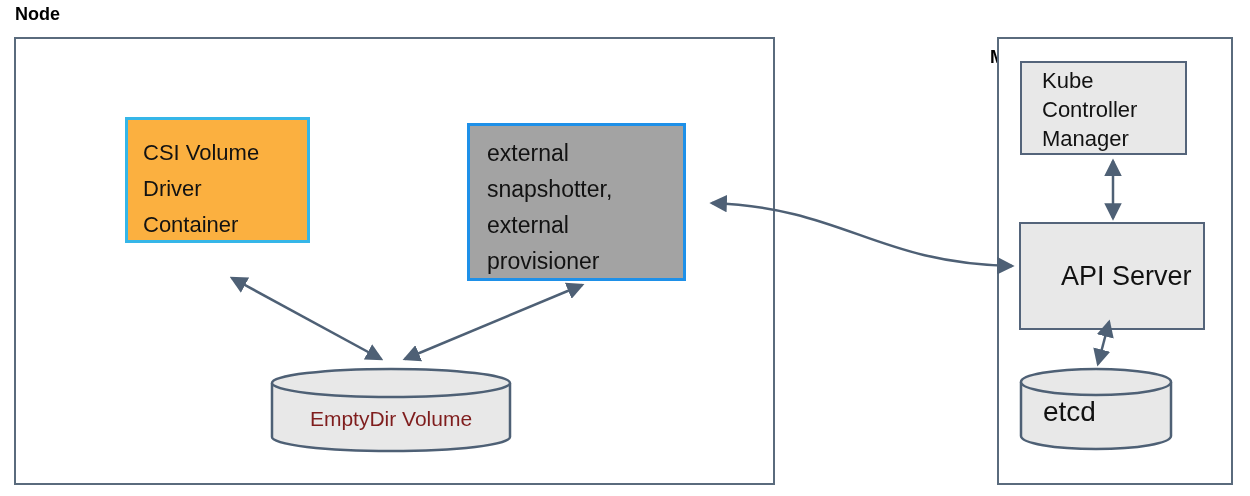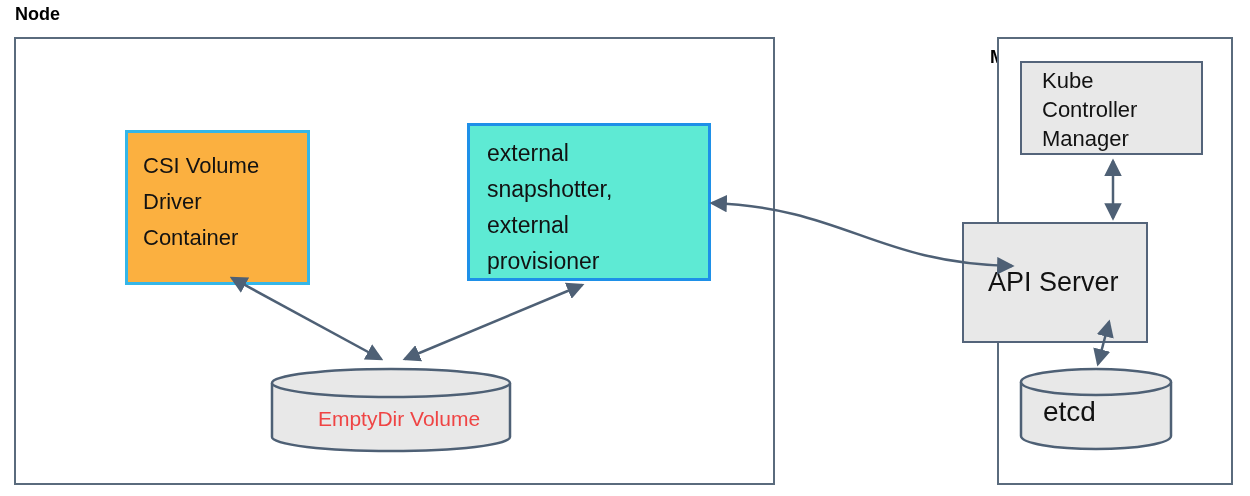--- a/index.html
+++ b/index.html
@@ -27,58 +27,58 @@
   .master-box{left:997px;top:37px;width:232px;height:444px;}
   .statefulset-label{
     position:absolute;left:24px;top:44px;
     font-size:26px;color:#111111;
   }
   .colored-box{
     position:absolute;
     box-sizing:border-box;
   }
   .csi-box{
-    left:125px;top:130px;width:185px;height:155px;
+    left:125px;top:117px;width:185px;height:126px;
     background:#fbb040;border:3px solid #35b6e8;
   }
   .sidecar-box{
-    left:467px;top:123px;width:244px;height:158px;
-    background:#5eead4;border:3px solid #1e90e8;
+    left:467px;top:123px;width:219px;height:158px;
+    background:#a3a3a3;border:3px solid #1e90e8;
   }
   .csi-box .box-text{
     margin:15px 0 0 15px;width:135px;
     font-size:22px;line-height:36px;color:#121212;
   }
   .sidecar-box .box-text{
     margin:9px 0 0 17px;width:170px;
     font-size:23px;line-height:36px;color:#121212;
   }
   .gray-box{
     position:absolute;box-sizing:border-box;
     background:#e8e8e8;border:2px solid #54647a;
   }
-  .kcm-box{left:1020px;top:61px;width:183px;height:94px;}
+  .kcm-box{left:1020px;top:61px;width:167px;height:94px;}
   .kcm-box .box-text{
     margin:3px 0 0 20px;width:125px;
     font-size:22px;line-height:29px;color:#121212;
   }
   .api-box{
-    left:962px;top:222px;width:186px;height:121px;
-    display:flex;align-items:center;
+    left:1019px;top:222px;width:186px;height:108px;
+    display:flex;align-items:center;padding-left:16px;
   }
   .api-box .box-text{
     margin-left:24px;font-size:27px;color:#121212;
   }
   .grpc-label{
     position:absolute;left:322px;top:292px;
     font-size:22px;font-weight:600;color:#0a0a0a;
   }
   .emptydir-label{
     position:absolute;left:272px;top:407px;width:238px;
-    text-align:center;font-size:21px;color:#ef4444;margin-left:8px;
+    text-align:center;font-size:21px;color:#7f1d1d;
   }
   .etcd-label{
     position:absolute;left:1043px;top:396px;
     font-size:28px;color:#121212;
   }
   .connector-layer{
     position:absolute;left:0;top:0;width:1250px;height:496px;
   }
 </style>
 </head>

